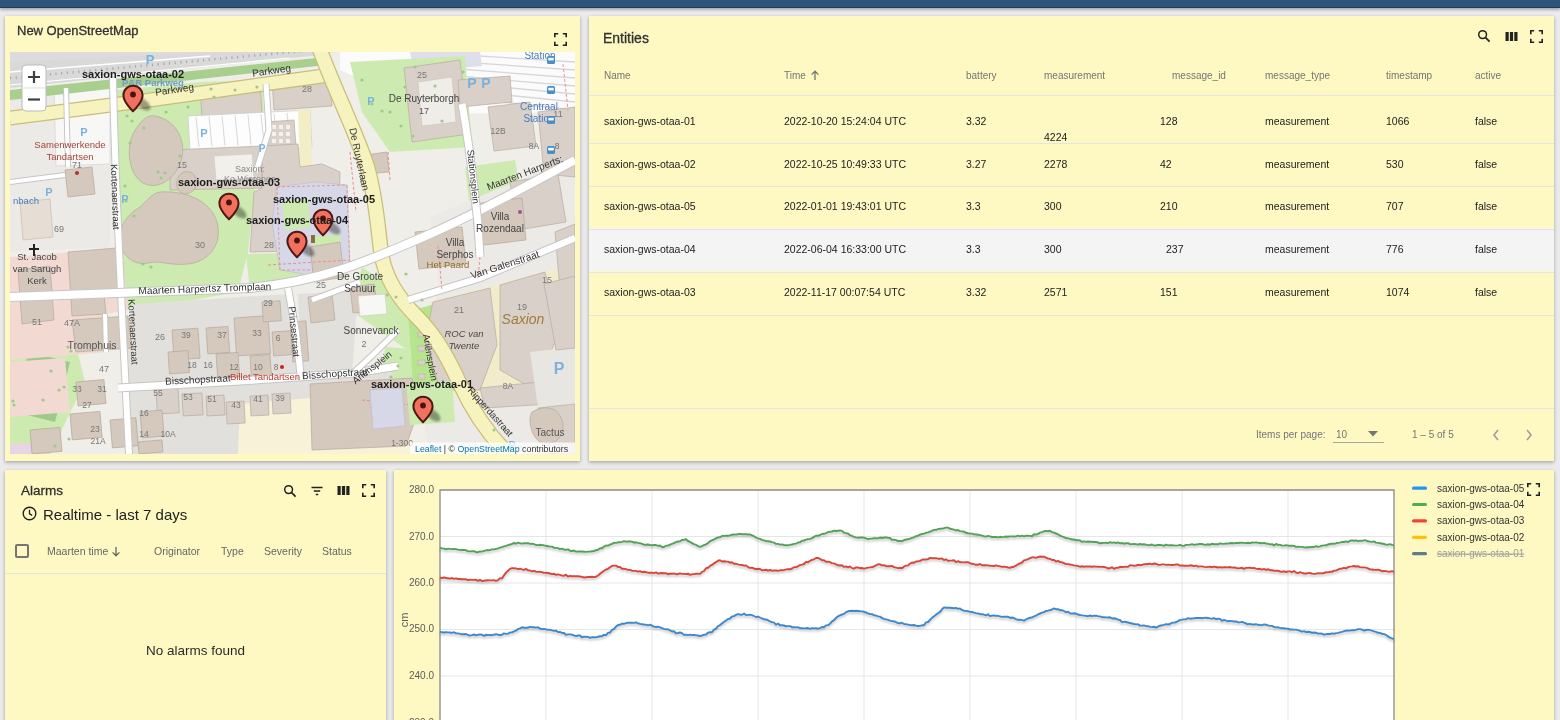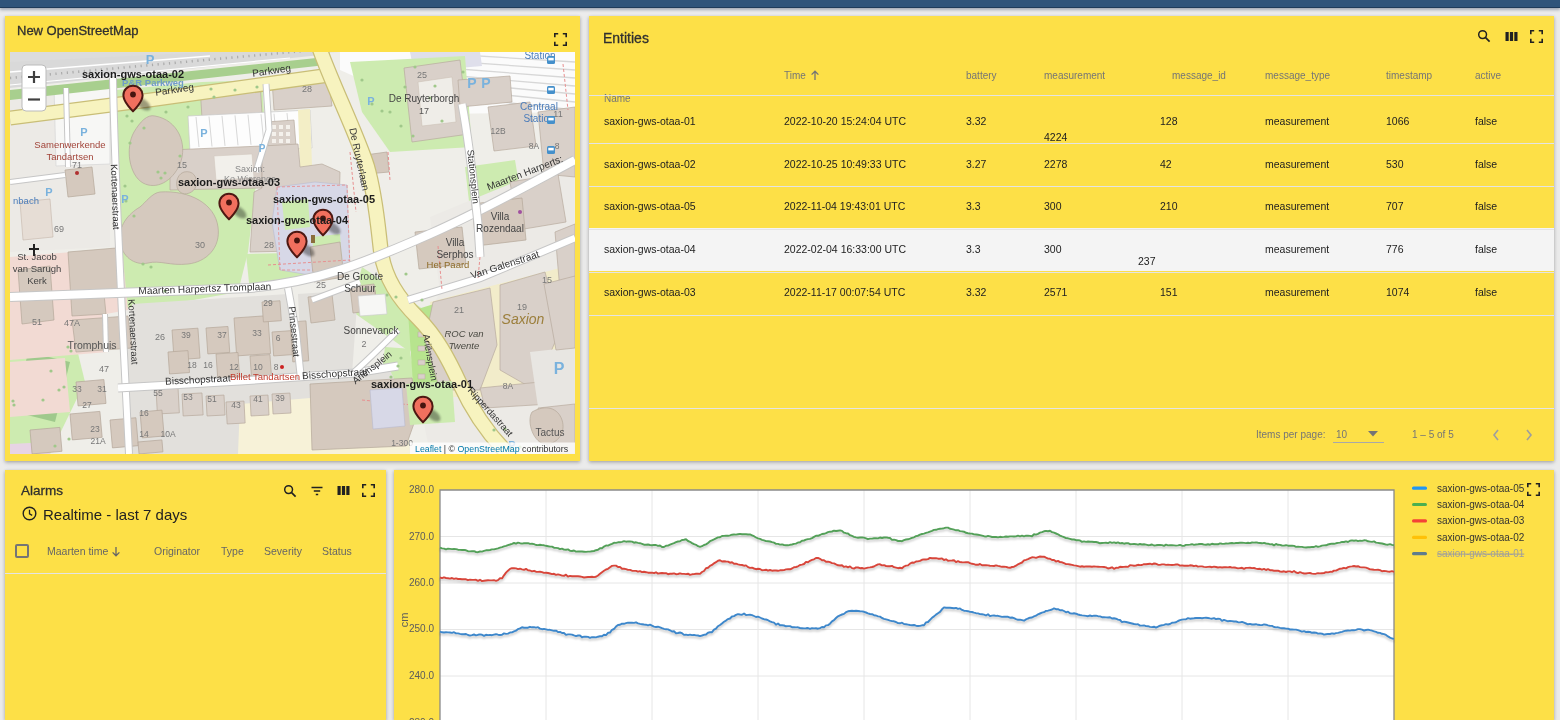--- a/index.html
+++ b/index.html
@@ -1,16 +1,16 @@
 <!DOCTYPE html>
 <html><head><meta charset="utf-8"><style>
 *{margin:0;padding:0;box-sizing:border-box}
 html,body{width:1560px;height:720px;overflow:hidden}
 body{font-family:"Liberation Sans",sans-serif;background:#ebebeb;position:relative}
-.card{position:absolute;background:#fde047;box-shadow:0 1px 3px rgba(0,0,0,.22),0 2px 5px rgba(0,0,0,.12)}
+.card{position:absolute;background:#fef9c3;box-shadow:0 1px 3px rgba(0,0,0,.22),0 2px 5px rgba(0,0,0,.12)}
 .t{position:absolute;white-space:nowrap}
 .title{font-size:13px;color:#303030;-webkit-text-stroke:0.3px #303030}
 .hdr{font-size:10px;color:#757575}
 .cell{font-size:10.5px;color:#212121}
 .rowline{position:absolute;left:0;right:0;height:1px;background:#e4e4e4}
 </style></head><body>
 <div style="position:absolute;left:0;top:0;width:1560px;height:16px;background:linear-gradient(#ececec,#ececec)"></div>
 <div style="position:absolute;left:0;top:0;width:1560px;height:8px;background:#2f547a;border-bottom:1.5px solid #1e3b5a;box-shadow:0 2px 3px rgba(30,50,80,.35)"></div>
 <div class="card" style="left:5px;top:16px;width:575px;height:445px">
 <div class="t title" style="left:12px;top:7px">New OpenStreetMap</div>
@@ -403,21 +403,21 @@
       <line x1="8.6" y1="8.6" x2="12.6" y2="12.6" stroke="#212121" stroke-width="1.7"></line>
     </svg>
 <svg style="position:absolute;left:916px;top:14px" width="13" height="13" viewBox="0 0 13 13">
       <rect x="0.5" y="2" width="3.2" height="9" fill="#212121"></rect>
       <rect x="4.9" y="2" width="3.2" height="9" fill="#212121"></rect>
       <rect x="9.3" y="2" width="3.2" height="9" fill="#212121"></rect>
     </svg>
 <svg style="position:absolute;left:941px;top:14px" width="13" height="13" viewBox="0 0 13 13">
       <path d="M0.8,4.2 V0.8 H4.2 M8.8,0.8 H12.2 V4.2 M12.2,8.8 V12.2 H8.8 M4.2,12.2 H0.8 V8.8" fill="none" stroke="#212121" stroke-width="1.6"></path>
     </svg>
-<div class="t hdr" style="left:15px;top:54px;margin-top:23px;">Name</div>
+<div class="t hdr" style="left:15px;top:54px;">Name</div>
 <div class="t hdr" style="left:195px;top:54px;">Time</div>
 <div class="t hdr" style="left:377px;top:54px;">battery</div>
 <div class="t hdr" style="left:455px;top:54px;">measurement</div>
 <div class="t hdr" style="left:571px;top:54px;padding-left:12px;">message_id</div>
 <div class="t hdr" style="left:676px;top:54px;">message_type</div>
 <div class="t hdr" style="left:797px;top:54px;">timestamp</div>
 <div class="t hdr" style="left:886px;top:54px;text-align:right;">active</div>
 <svg style="position:absolute;left:221px;top:54px" width="10" height="11" viewBox="0 0 10 11">
       <path d="M5,10 V1.6 M1.6,4.6 L5,1.2 L8.4,4.6" fill="none" stroke="#757575" stroke-width="1.3"></path>
     </svg>
@@ -438,32 +438,32 @@
 <div class="t cell" style="left:886px;top:99px;">false</div>
 <div class="t cell" style="left:15px;top:142px;">saxion-gws-otaa-02</div>
 <div class="t cell" style="left:195px;top:142px;">2022-10-25 10:49:33 UTC</div>
 <div class="t cell" style="left:377px;top:142px;">3.27</div>
 <div class="t cell" style="left:455px;top:142px;">2278</div>
 <div class="t cell" style="left:571px;top:142px;">42</div>
 <div class="t cell" style="left:676px;top:142px;">measurement</div>
 <div class="t cell" style="left:797px;top:142px;">530</div>
 <div class="t cell" style="left:886px;top:142px;">false</div>
 <div class="t cell" style="left:15px;top:184px;">saxion-gws-otaa-05</div>
-<div class="t cell" style="left:195px;top:184px;">2022-11-04 19:43:01 UTC</div>
+<div class="t cell" style="left:195px;top:184px;">2022-01-01 19:43:01 UTC</div>
 <div class="t cell" style="left:377px;top:184px;">3.3</div>
 <div class="t cell" style="left:455px;top:184px;">300</div>
 <div class="t cell" style="left:571px;top:184px;text-align:right;">210</div>
 <div class="t cell" style="left:676px;top:184px;">measurement</div>
 <div class="t cell" style="left:797px;top:184px;">707</div>
 <div class="t cell" style="left:886px;top:184px;">false</div>
 <div class="t cell" style="left:15px;top:227px;">saxion-gws-otaa-04</div>
-<div class="t cell" style="left:195px;top:227px;">2022-02-04 16:33:00 UTC</div>
+<div class="t cell" style="left:195px;top:227px;">2022-06-04 16:33:00 UTC</div>
 <div class="t cell" style="left:377px;top:227px;">3.3</div>
 <div class="t cell" style="left:455px;top:227px;">300</div>
-<div class="t cell" style="left:549px;top:227px;margin-top:12px;">237</div>
+<div class="t cell" style="left:577px;top:227px;">237</div>
 <div class="t cell" style="left:676px;top:227px;">measurement</div>
 <div class="t cell" style="left:797px;top:227px;">776</div>
 <div class="t cell" style="left:886px;top:227px;">false</div>
 <div class="t cell" style="left:15px;top:270px;">saxion-gws-otaa-03</div>
 <div class="t cell" style="left:195px;top:270px;">2022-11-17 00:07:54 UTC</div>
 <div class="t cell" style="left:377px;top:270px;">3.32</div>
 <div class="t cell" style="left:455px;top:270px;">2571</div>
 <div class="t cell" style="left:571px;top:270px;">151</div>
 <div class="t cell" style="left:676px;top:270px;">measurement</div>
 <div class="t cell" style="left:797px;top:270px;">1074</div>
@@ -508,20 +508,21 @@
 <div style="position:absolute;left:10px;top:74px;width:14px;height:14px;border:2px solid #757575;border-radius:2px"></div>
 <div class="t hdr" style="left:42px;top:75px;font-size:10.5px;color:#666">Maarten time</div>
 <div class="t hdr" style="left:149px;top:75px;font-size:10.5px;color:#666">Originator</div>
 <div class="t hdr" style="left:216px;top:75px;font-size:10.5px;color:#666">Type</div>
 <div class="t hdr" style="left:259px;top:75px;font-size:10.5px;color:#666">Severity</div>
 <div class="t hdr" style="left:317px;top:75px;font-size:10.5px;color:#666">Status</div>
 <svg style="position:absolute;left:106px;top:76px" width="10" height="11" viewBox="0 0 10 11">
       <path d="M5,1 V9.4 M1.6,6.4 L5,9.8 L8.4,6.4" fill="none" stroke="#666" stroke-width="1.3"></path>
     </svg>
 <div class="rowline" style="top:103px"></div>
+<div class="t " style="left:0px;top:173px;font-size:13.5px;color:#2b2b2b;left:0;width:381px;text-align:center">No alarms found</div>
 </div>
 <div class="card" style="left:394px;top:470px;width:1160px;height:250px">
 <svg width="1160" height="250" viewBox="0 0 1160 250" font-family="Liberation Sans, sans-serif">
       <rect x="46" y="20" width="954" height="300" fill="#fff"></rect>
       <line x1="46" y1="66.5" x2="1000" y2="66.5" stroke="#e6e6e6" stroke-width="1"></line>
       <line x1="46" y1="113.0" x2="1000" y2="113.0" stroke="#e6e6e6" stroke-width="1"></line>
       <line x1="46" y1="159.5" x2="1000" y2="159.5" stroke="#e6e6e6" stroke-width="1"></line>
       <line x1="46" y1="206.0" x2="1000" y2="206.0" stroke="#e6e6e6" stroke-width="1"></line>
       <line x1="46" y1="252.5" x2="1000" y2="252.5" stroke="#e6e6e6" stroke-width="1"></line>
       <line x1="152" y1="20" x2="152" y2="300" stroke="#e6e6e6" stroke-width="1"></line>

